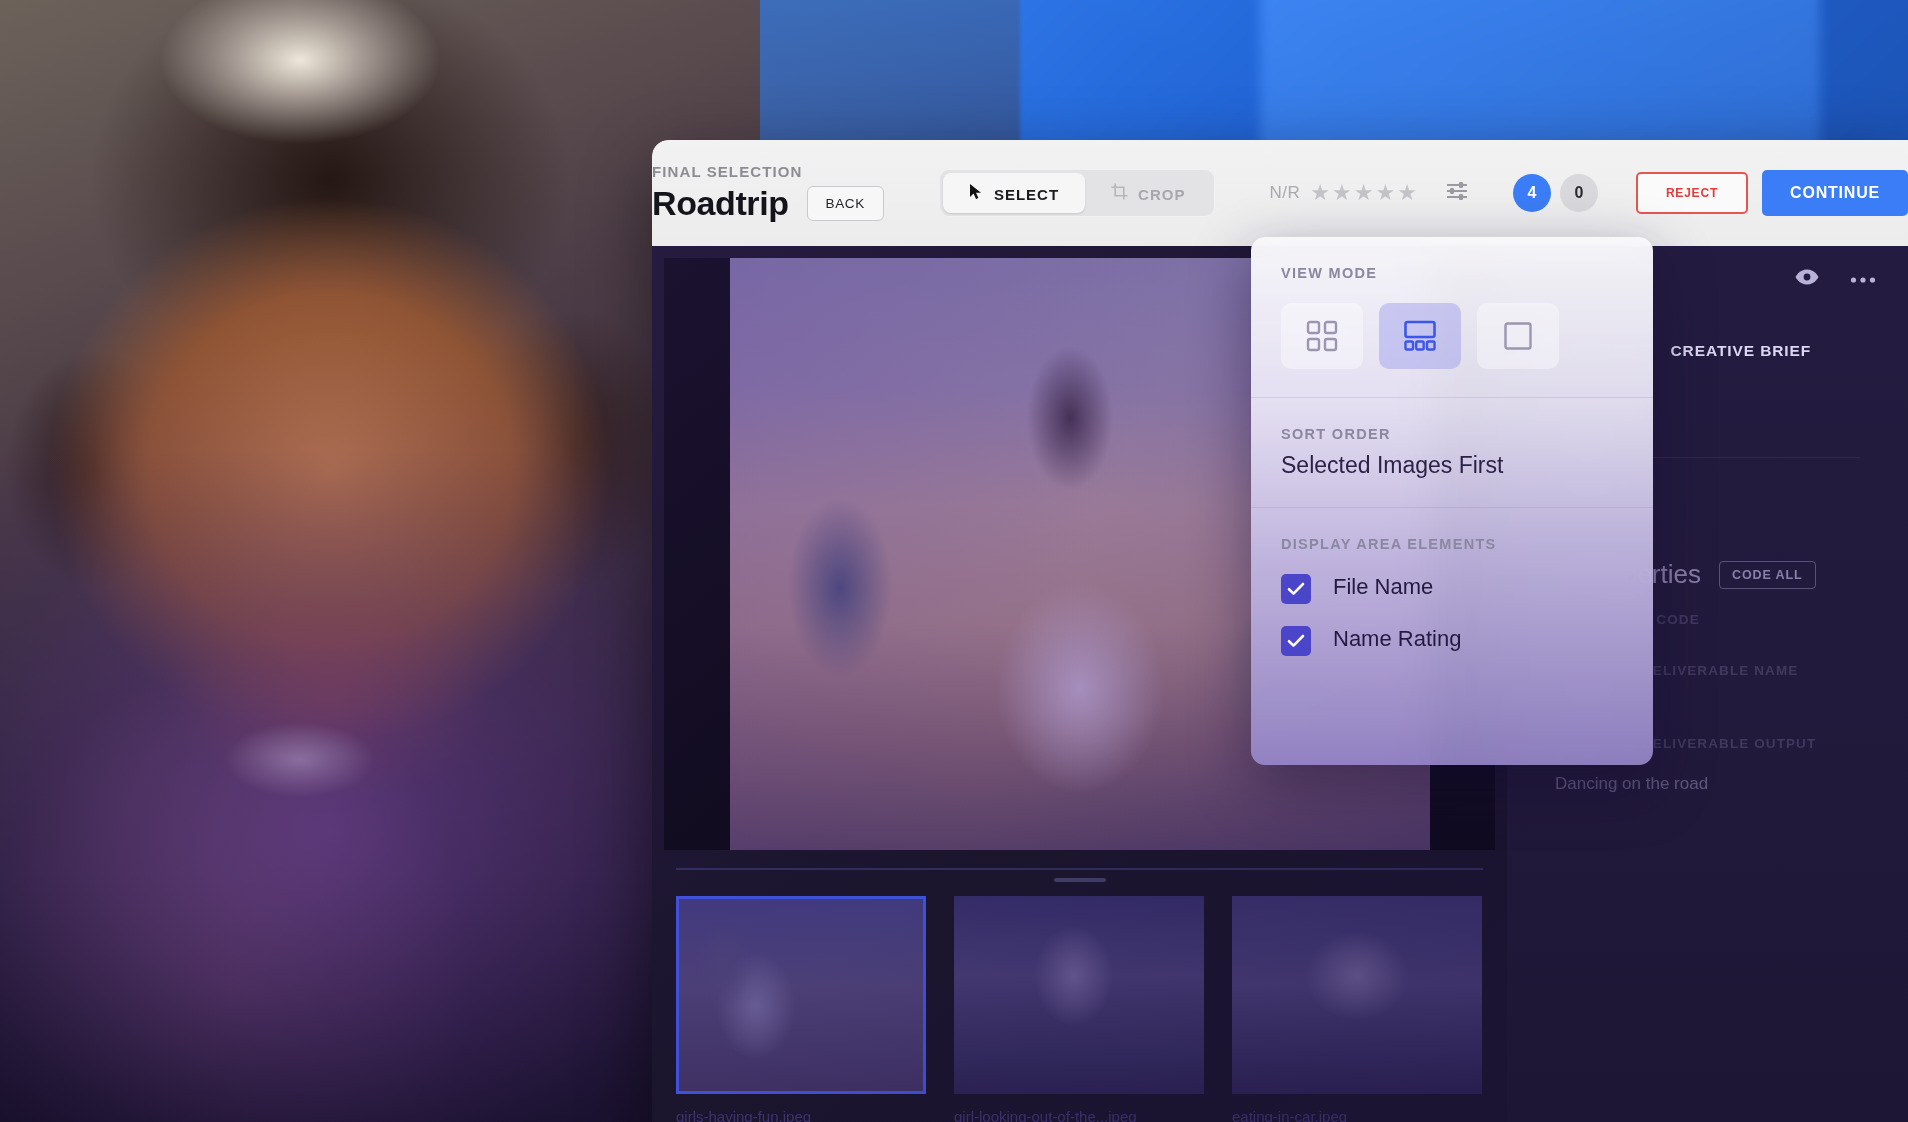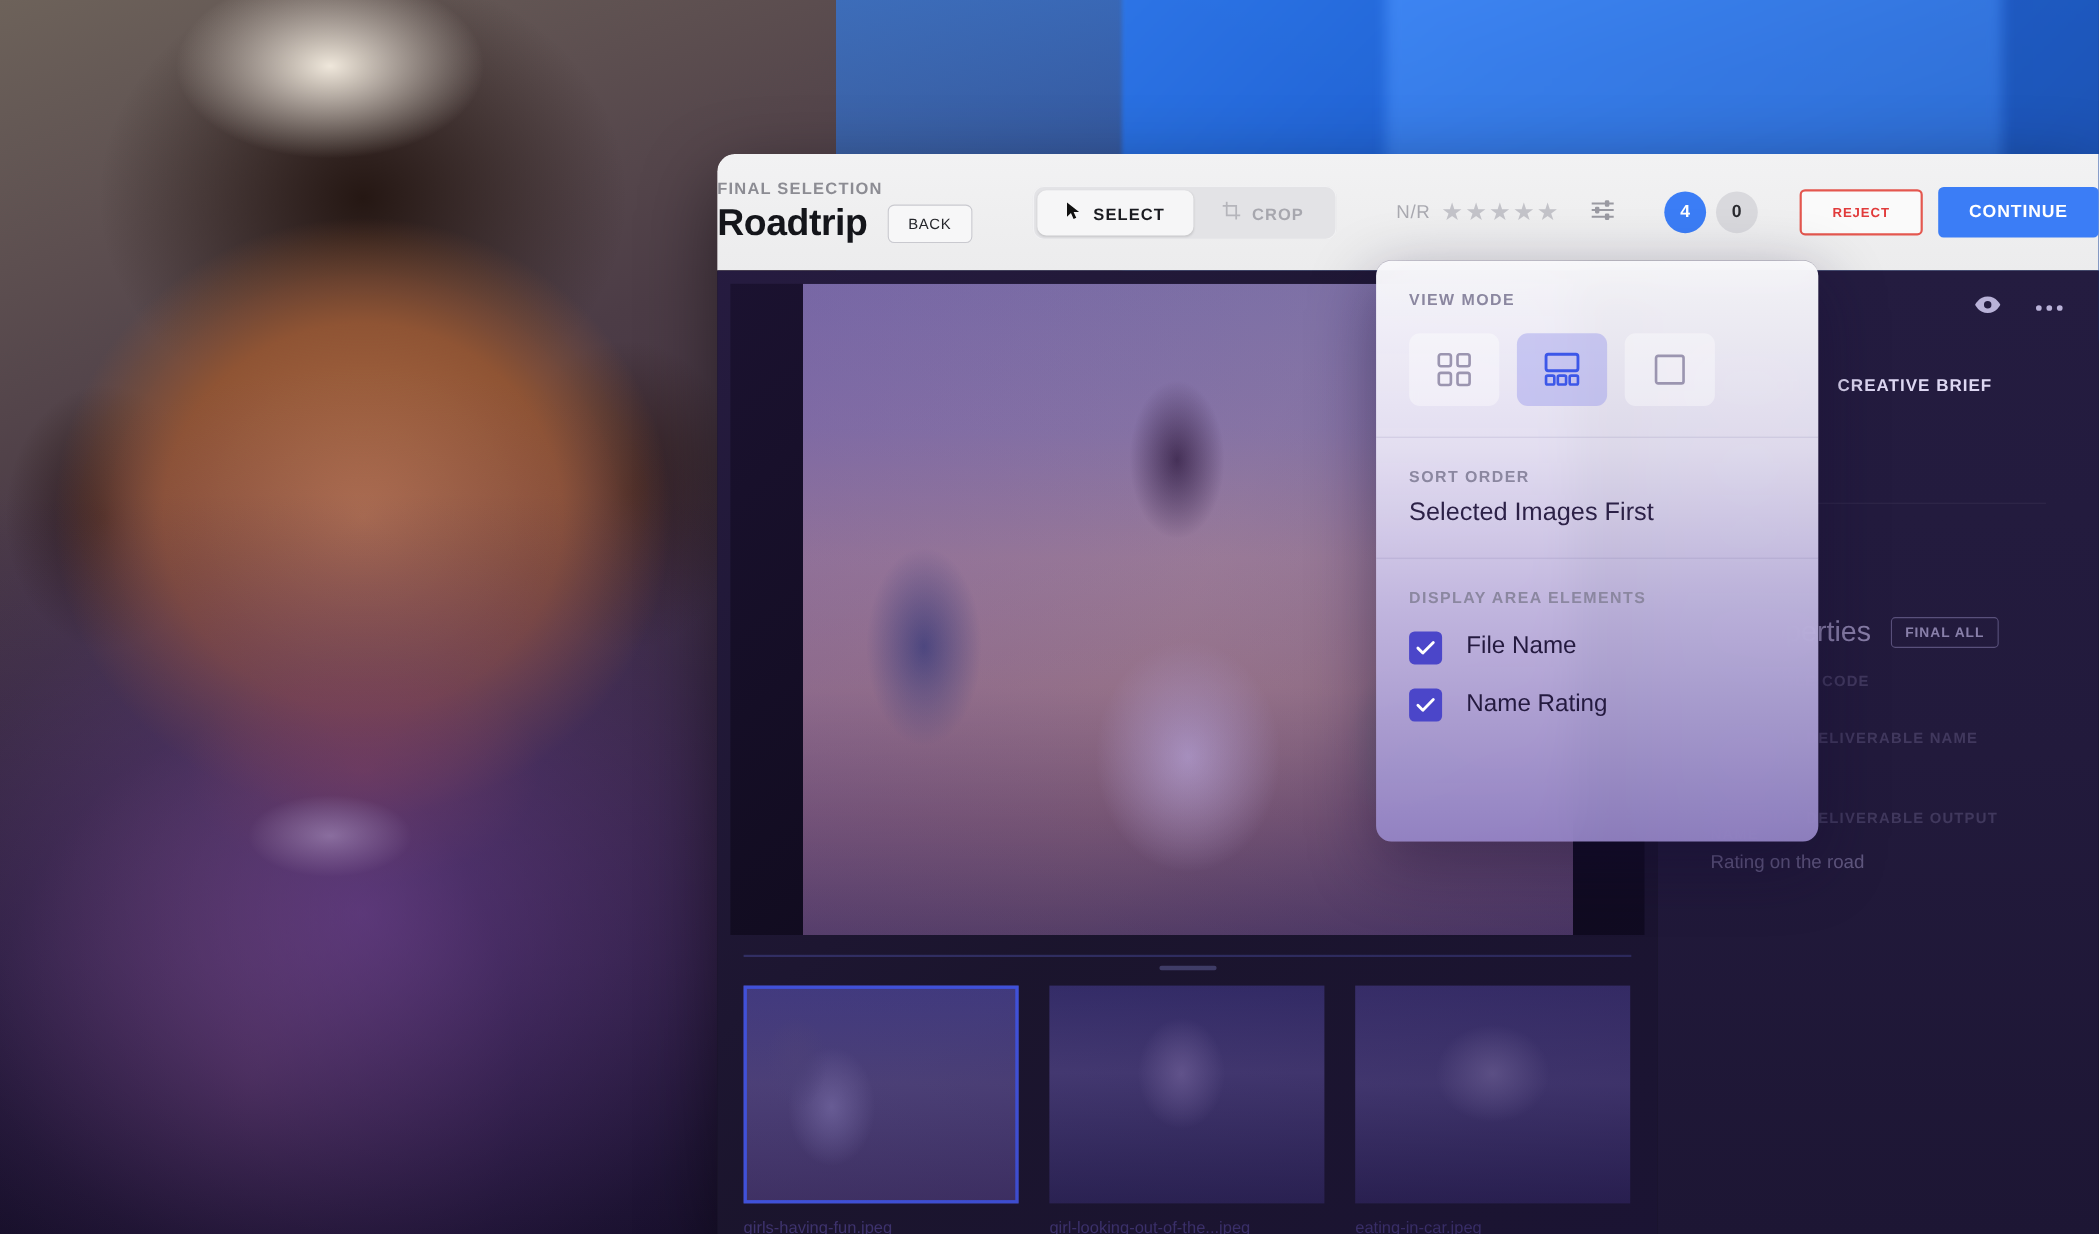--- a/index.html
+++ b/index.html
@@ -378,32 +378,32 @@
         </div>
 
         <div class="panel-section">
           <div class="panel-divider"></div>
           <div class="field-label">SAMPLES</div>
         </div>
 
         <div class="panel-section" style="margin-top:68px;">
           <div class="props-head">
             <div class="props-title">le Properties</div>
-            <button class="show-all">FINAL ALL</button>
+            <button class="show-all">CODE ALL</button>
           </div>
           <div style="margin-top:22px;">
             <div class="field-label dim">ELIVERABLE CODE</div>
           </div>
           <div style="margin-top:36px;">
             <div class="field-label dim">EDITORIAL DELIVERABLE NAME</div>
             <div class="field-value dim2">Roadtrip</div>
           </div>
           <div style="margin-top:30px;">
             <div class="field-label dim">EDITORIAL DELIVERABLE OUTPUT NAME</div>
-            <div class="field-value dim2">Rating on the road</div>
+            <div class="field-value dim2">Dancing on the road</div>
           </div>
         </div>
       </div>
     </div>
   </div>
 
   <div class="popover">
 
     <div class="pop-section">
       <div class="pop-label">VIEW MODE</div>

